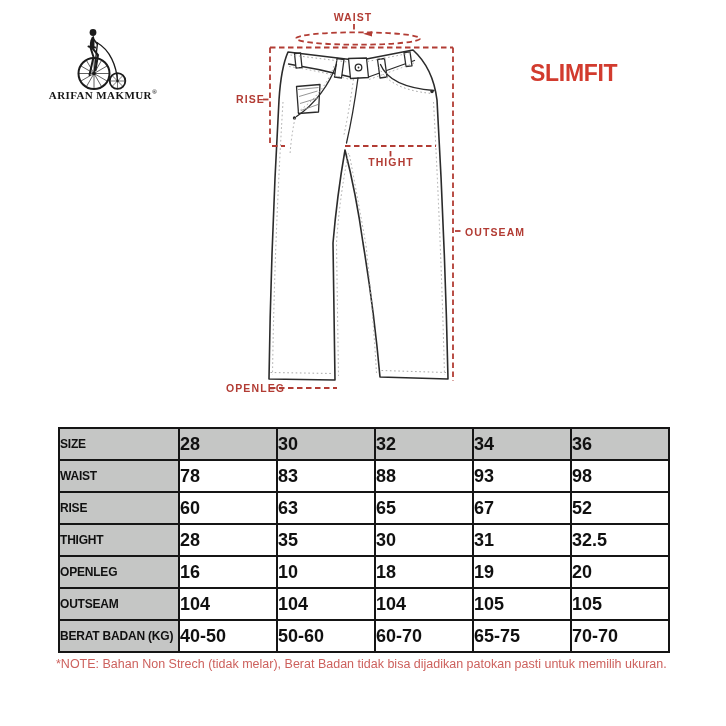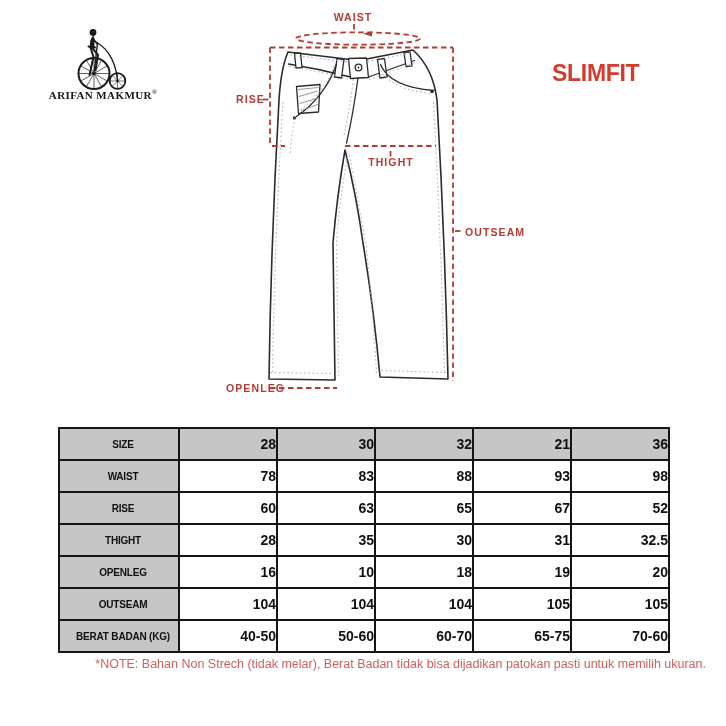--- a/index.html
+++ b/index.html
@@ -9,21 +9,21 @@
   }
   
   .logo { position:absolute; left:60px; top:26px; width:76px; height:64px; }
   .brand-text {
     position:absolute; left:42px; top:88px; width:122px; text-align:center;
     font-family:"Liberation Serif", serif; font-weight:700; font-size:11px;
     letter-spacing:0.4px; color:#161616; white-space:nowrap;
   }
   .brand-text sup { font-size:6.5px; }
   .collection-title {
-    position:absolute; left:552px; top:60px;
+    position:absolute; left:530px; top:60px;
     font-size:23px; font-weight:700; letter-spacing:-0.3px; color:#d23b2e;
     white-space:nowrap;
   }
   
   .jeans-svg { position:absolute; left:225px; top:5px; }
   .diag-label {
     position:absolute; color:#b23c34; font-size:10.5px; font-weight:700;
     letter-spacing:1.1px; white-space:nowrap;
   }
   .lbl-waist   { left:325px; top:11px;  width:56px; text-align:center; }
@@ -32,31 +32,31 @@
   .lbl-outseam { left:465px; top:226px; }
   .lbl-openleg { left:226px; top:382px; }
   
   .size-table {
     position:absolute; left:58px; top:427px; width:610px;
     border-collapse:collapse; table-layout:fixed;
     border:2.5px solid #151515;
   }
   .size-table td {
     border:2px solid #151515; height:30px; padding:0;
-    font-size:14px; font-weight:700; text-align:right; color:#101010;
+    font-size:18px; font-weight:700; text-align:left; color:#101010;
     overflow:hidden; white-space:nowrap;
   }
   .size-table td.lbl {
-    background:#c5c6c5; text-align:center; padding-left:8px;
-    font-size:10px; letter-spacing:-0.2px;
+    background:#c5c6c5; text-align:left; 
+    font-size:12px; letter-spacing:-0.2px;
   }
   .size-table tr.hdr-row td { background:#c5c6c5; }
   
   .note { position:absolute; left:56px; top:655px; width:650px; color:#cd615d;
-          font-size:12.5px; line-height:19.5px;text-align:right; }
+          font-size:12.5px; line-height:19.5px; }
   .note div { white-space:nowrap; }
 </style>
 </head>
 <body>
 
 <div class="page">
 
   <svg class="logo" width="76" height="64" viewBox="0 0 76 64">
     <g stroke="#1b1b1b" fill="none" stroke-linecap="round">
 
@@ -176,21 +176,21 @@
       <col style="width:98px">
         <col style="width:98px">
         <col style="width:98px">
     </colgroup>
     <tbody>
       <tr class="hdr-row">
         <td class="lbl">SIZE</td>
         <td>28</td>
         <td>30</td>
         <td>32</td>
-        <td>21</td>
+        <td>34</td>
         <td>36</td>
       </tr>
       <tr>
         <td class="lbl">WAIST</td>
         <td>78</td>
         <td>83</td>
         <td>88</td>
         <td>93</td>
         <td>98</td>
       </tr>
@@ -225,21 +225,21 @@
         <td>104</td>
         <td>105</td>
         <td>105</td>
       </tr>
       <tr>
         <td class="lbl">BERAT BADAN (KG)</td>
         <td>40-50</td>
         <td>50-60</td>
         <td>60-70</td>
         <td>65-75</td>
-        <td>70-60</td>
+        <td>70-70</td>
       </tr>
     </tbody>
   </table>
 
   <div class="note">
     <div>*NOTE: Bahan Non Strech (tidak melar), Berat Badan tidak bisa dijadikan patokan pasti untuk memilih ukuran.</div>
   </div>
 
 </div>
 

